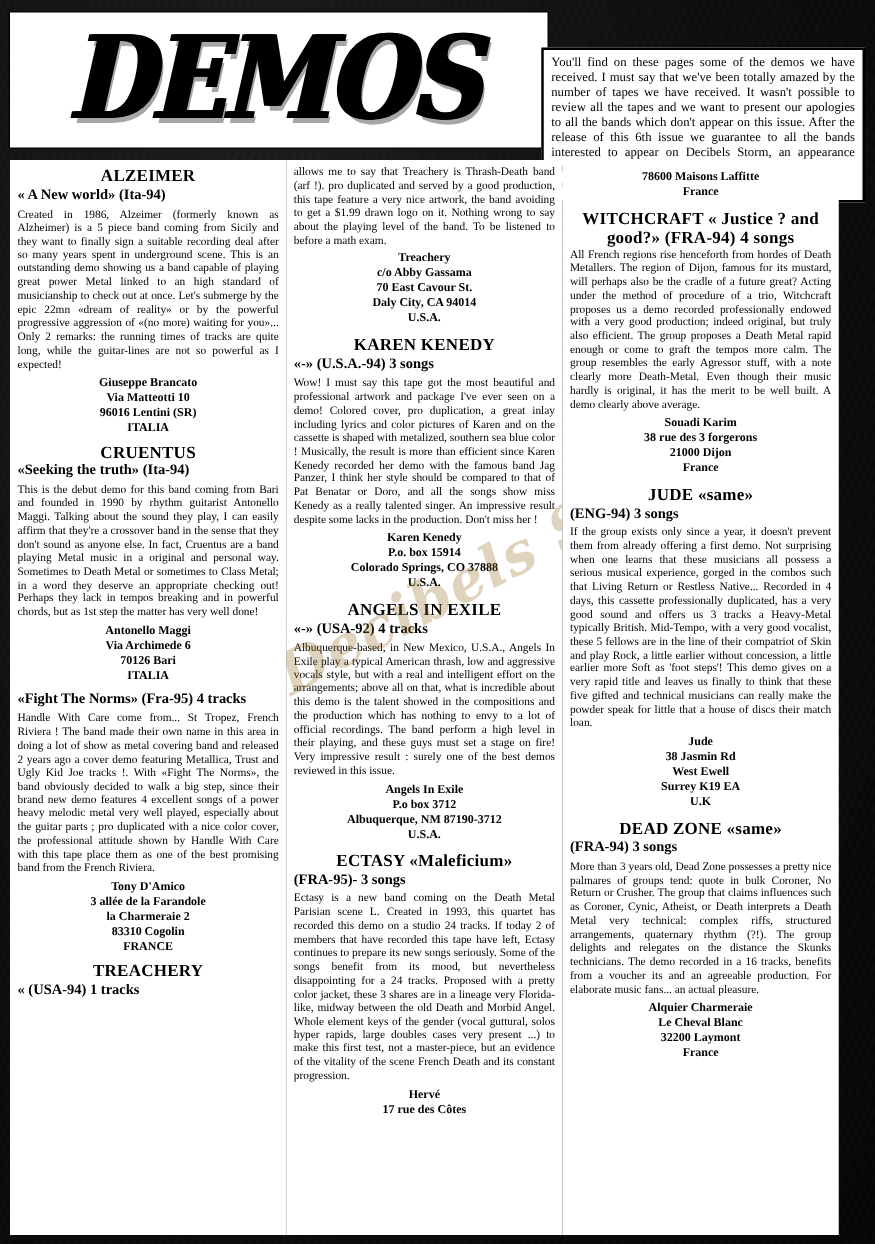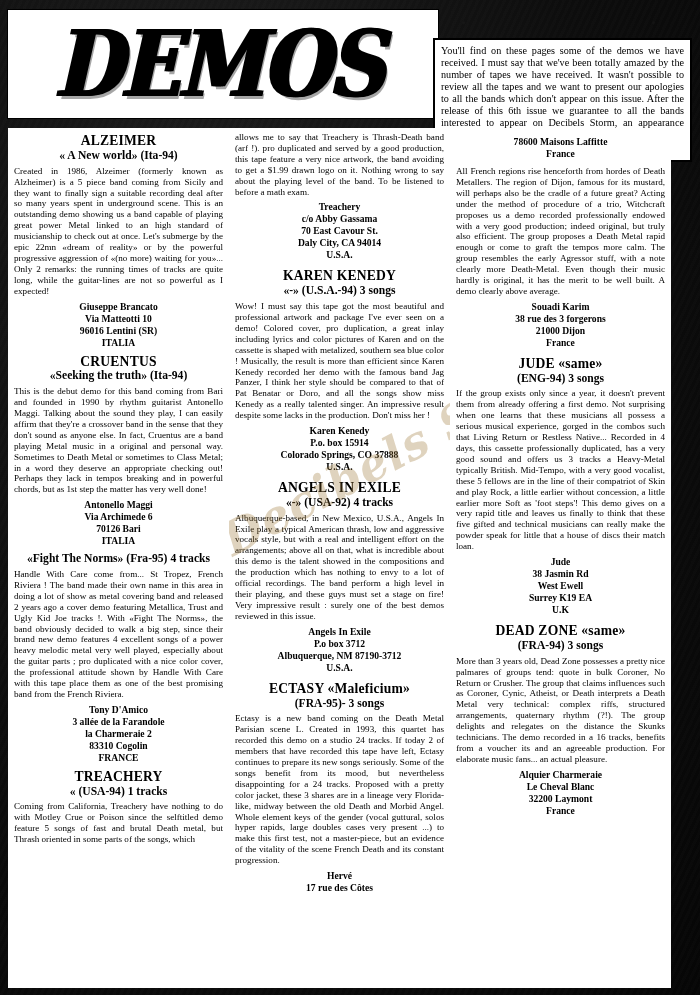--- a/index.html
+++ b/index.html
@@ -103,21 +103,20 @@
     font-weight:bold;
     text-align:center;
     font-size:13.6px;
     margin:8px 0 0 0;
     line-height:1.1;
     letter-spacing:.2px;
   }
   h3.sub{
     font-family:"Liberation Serif", serif;
     font-weight:bold;
-    text-align:center;
     font-size:11.6px;
     margin:1px 0 3px 0;
     line-height:1.1;
   }
   p.body{margin:0 0 4px 0;}
   .addr{
     text-align:center;font-weight:bold;font-size:9.6px;line-height:1.25;
     margin:4px 0 6px 0;
   }
   .addr div{display:block;}
@@ -166,21 +165,20 @@
       <div class="addr">
         <div>Tony D'Amico</div>
         <div>3 allée de la Farandole</div>
         <div>la Charmeraie 2</div>
         <div>83310 Cogolin</div>
         <div>FRANCE</div>
       </div>
 
       <h2 class="band">TREACHERY</h2>
       <h3 class="sub">« (USA-94) 1 tracks</h3>
-      <p class="body">Coming from California, Treachery have nothing to do with Motley Crue or Poison since the selftitled demo feature 5 songs of fast and brutal Death metal, but Thrash oriented in some parts of the songs, which</p>
     </div>
 
     <div class="col">
       <div class="watermark">Decibels Storm</div>
 
       <p class="body">allows me to say that Treachery is Thrash-Death band (arf !). pro duplicated and served by a good production, this tape feature a very nice artwork, the band avoiding to get a $1.99 drawn logo on it. Nothing wrong to say about the playing level of the band. To be listened to before a math exam.</p>
       <div class="addr">
         <div>Treachery</div>
         <div>c/o Abby Gassama</div>
         <div>70 East Cavour St.</div>
@@ -216,20 +214,21 @@
         <div>17 rue des Côtes</div>
       </div>
     </div>
 
     <div class="col">
       <div class="addr">
         <div>78600 Maisons Laffitte</div>
         <div>France</div>
       </div>
 
+      <h2 class="band">WITCHCRAFT « Justice ? and good?»  (FRA-94) 4 songs</h2>
       <p class="body">All French regions rise henceforth from hordes of Death Metallers. The region of Dijon, famous for its mustard, will perhaps also be the cradle of a future great? Acting under the method of procedure of a trio, Witchcraft proposes us a demo recorded professionally endowed with a very good production; indeed original, but truly also efficient. The group proposes a Death Metal rapid enough or come to graft the tempos more calm. The group resembles the early Agressor stuff, with a note clearly more Death-Metal. Even though their music hardly is original, it has the merit to be well built. A demo clearly above average.</p>
       <div class="addr">
         <div>Souadi Karim</div>
         <div>38 rue des 3 forgerons</div>
         <div>21000 Dijon</div>
         <div>France</div>
       </div>
 
       <h2 class="band">JUDE «same»</h2>
       <h3 class="sub">(ENG-94) 3 songs</h3>

